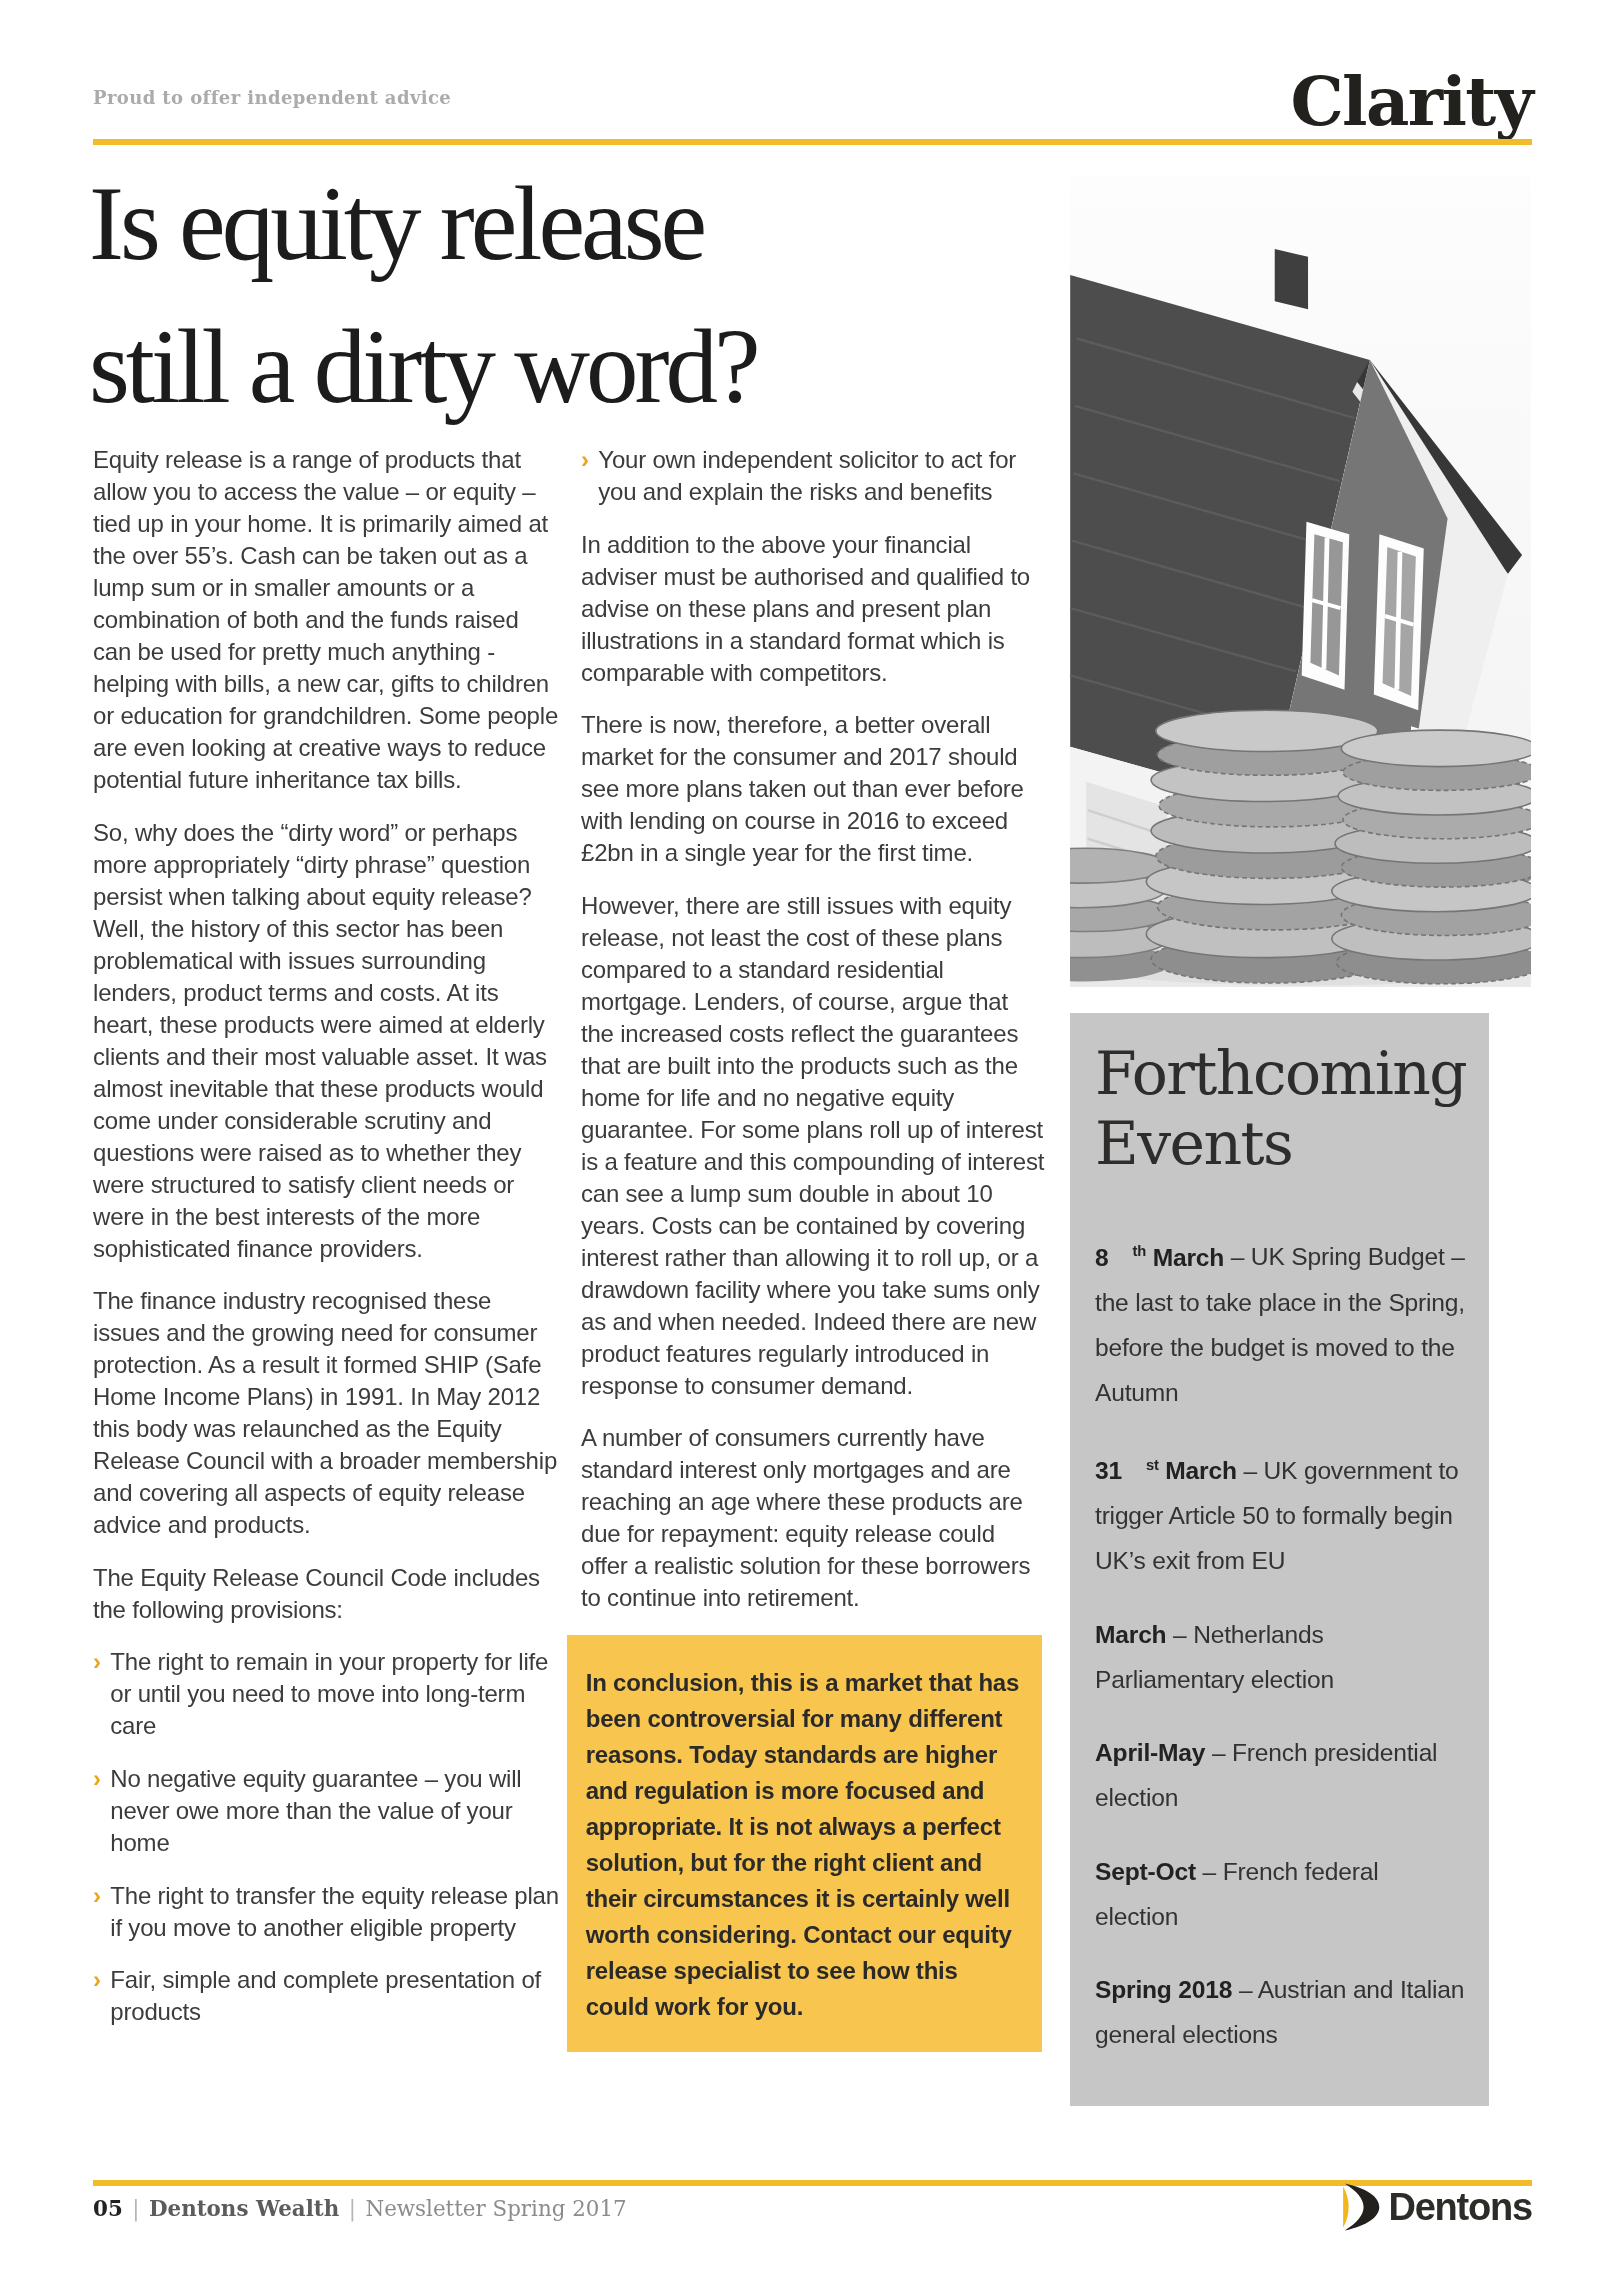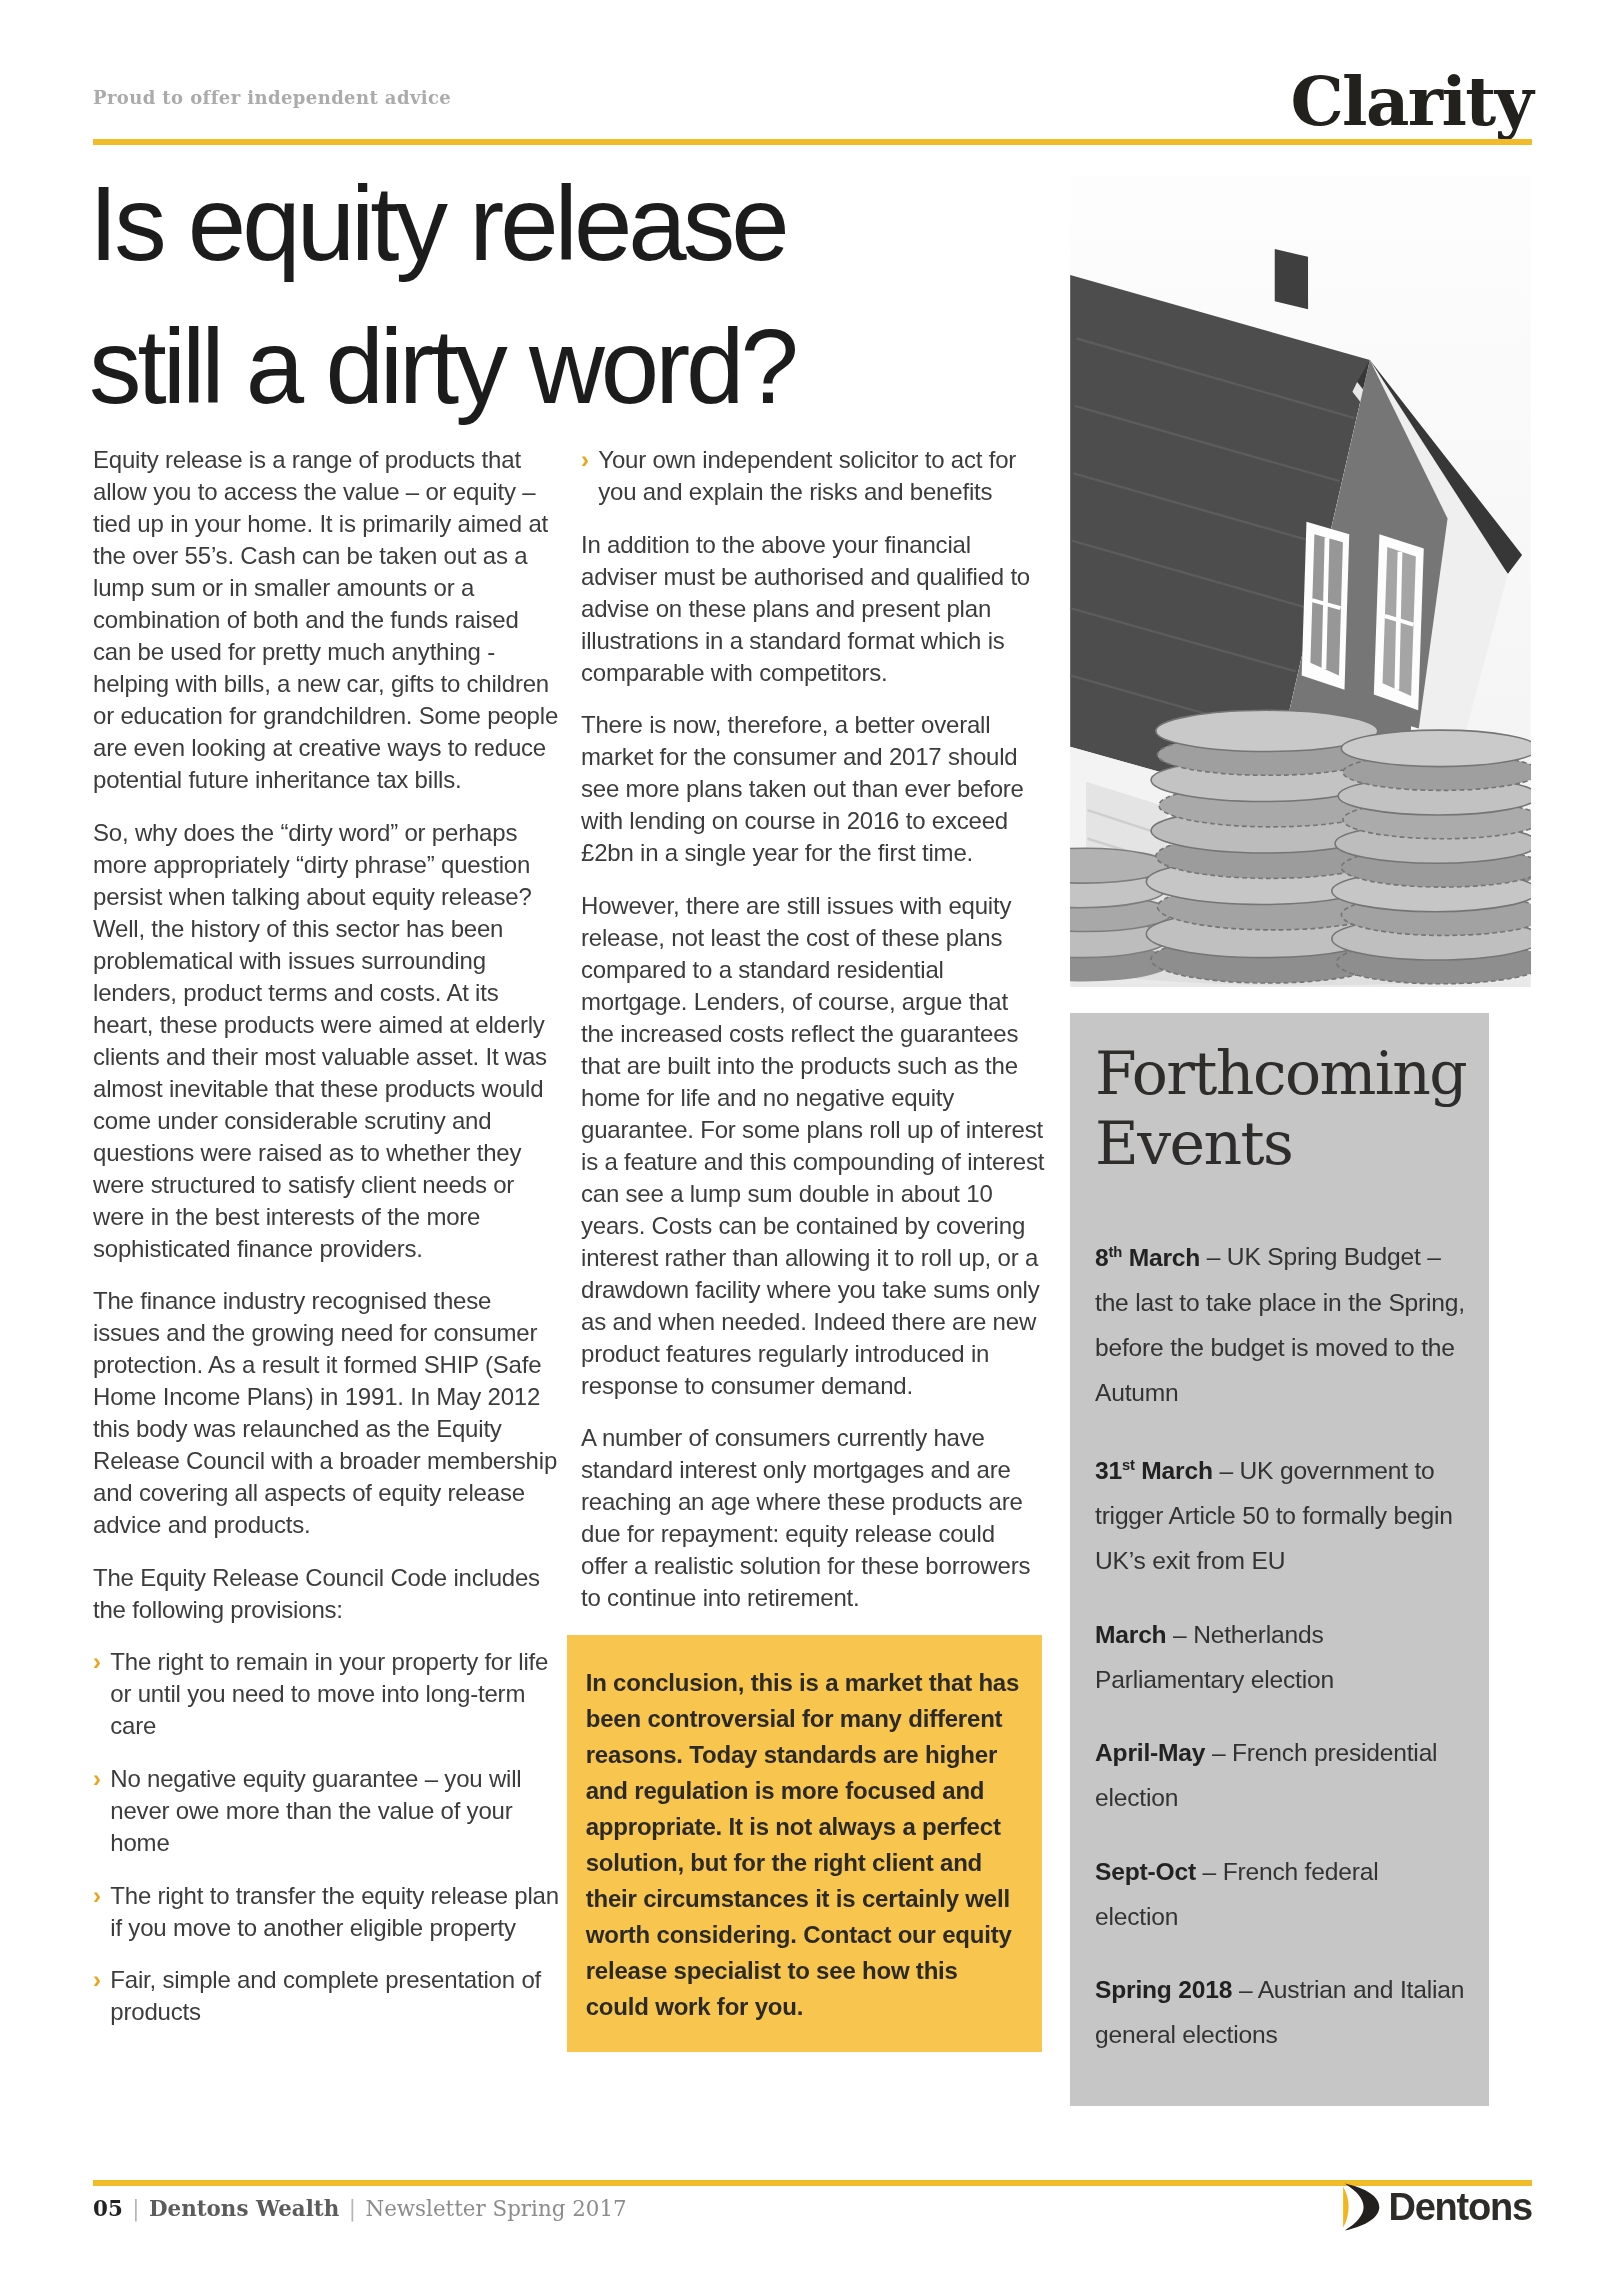--- a/index.html
+++ b/index.html
@@ -7,21 +7,21 @@
         font-family:"Liberation Sans",sans-serif;color:#3d3d3d;}
   
   .tagline{position:absolute;left:93px;top:87px;font-family:"DejaVu Serif",serif;
            font-weight:bold;font-size:18px;color:#ababab;letter-spacing:0.4px;}
   .brand{position:absolute;right:91px;top:62px;font-family:"DejaVu Serif",serif;
          font-weight:900;font-size:67px;color:#23211d;letter-spacing:-1.6px;}
   .rule{position:absolute;left:93px;width:1439px;height:6.3px;background:#f2bb29;}
   .rule.top{top:139px;}
   .rule.bottom{top:2180px;height:5.5px;}
   
-  .headline{position:absolute;left:89px;top:152px;font-family:Liberation Sans, sans-serif;
+  .headline{position:absolute;left:89px;top:152px;font-family:Liberation Serif, serif;
             font-weight:400;font-size:105px;line-height:143px;color:#1c1c1c;letter-spacing:-4px;}
   
   .col{position:absolute;top:444px;font-size:24px;line-height:32px;letter-spacing:-0.2px;color:#3c3c3c;}
   .col-left{left:93px;width:469px;}
   .col-mid{left:581px;width:466px;}
   .col p{margin:0 0 20.6px 0;}
   .bullet{display:flex;margin:0 0 20.6px 0;}
   .bullet .chev{color:#eba51c;font-weight:bold;margin-right:9.5px;flex:0 0 auto;}
   
   .conclusion-box{margin-left:-14.3px;width:475px;box-sizing:border-box;background:#f8c64f;
@@ -29,21 +29,21 @@
   .conclusion-box p{margin:0;font-weight:bold;font-size:24px;line-height:36px;color:#2b2a28;}
   
   .photo{position:absolute;left:1070px;top:176px;width:461px;height:811px;}
   
   .events{position:absolute;left:1070px;top:1013px;width:419px;height:1093px;box-sizing:border-box;
           background:#c6c6c7;padding:20.6px 24px 0 25px;}
   .events-title{font-family:"DejaVu Serif",serif;font-weight:400;font-size:60px;line-height:70px;
                 color:#2e2d2b;letter-spacing:-1.6px;margin:4.8px 0 51px 0;}
   .event{font-size:24.6px;line-height:45px;color:#333;margin:0 0 28.5px 0;letter-spacing:-0.2px;}
   .event strong{color:#222;}
-  .event sup{font-size:60%;font-weight:bold;}
+  .event sup{font-size:60%;font-weight:bold;margin-left:24px;}
   .event sup:empty{display:none;}
   .events-note{font-size:24px;line-height:37px;color:#3a3a3a;margin-top:36px;}
   
   .footer-text{position:absolute;left:93px;top:2196px;font-family:"DejaVu Serif",serif;
                font-size:21.4px;color:#8c8c8c;}
   .footer-text .pg{font-weight:bold;color:#222;text-align:center;}
   .footer-text .sep{color:#b5b5b5;padding:0 9.5px;font-weight:normal;}
   .footer-text .bw{font-weight:bold;color:#5c5c5c;}
   .logo{position:absolute;right:91px;top:2183px;display:flex;align-items:center;}
   .logo .word{font-family:"Liberation Sans",sans-serif;font-weight:bold;font-size:38px;

